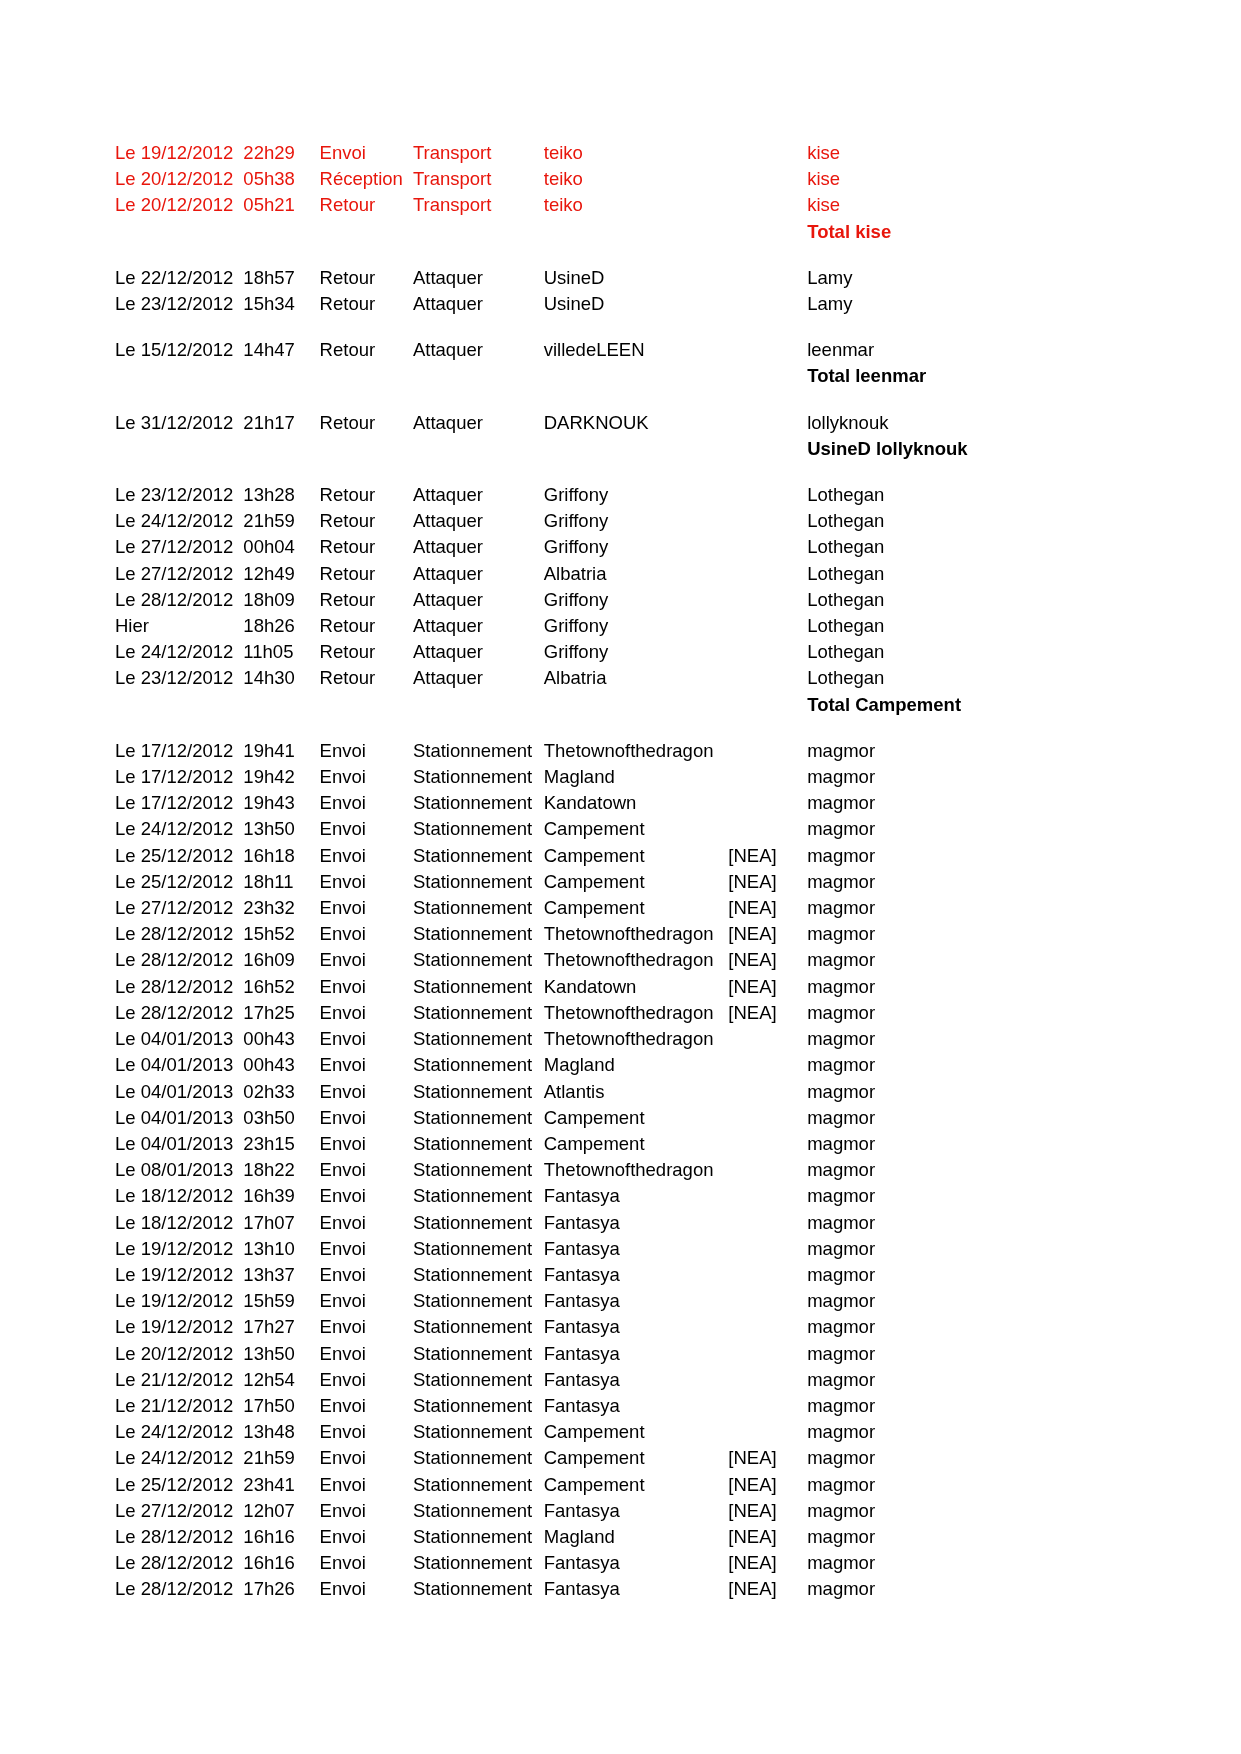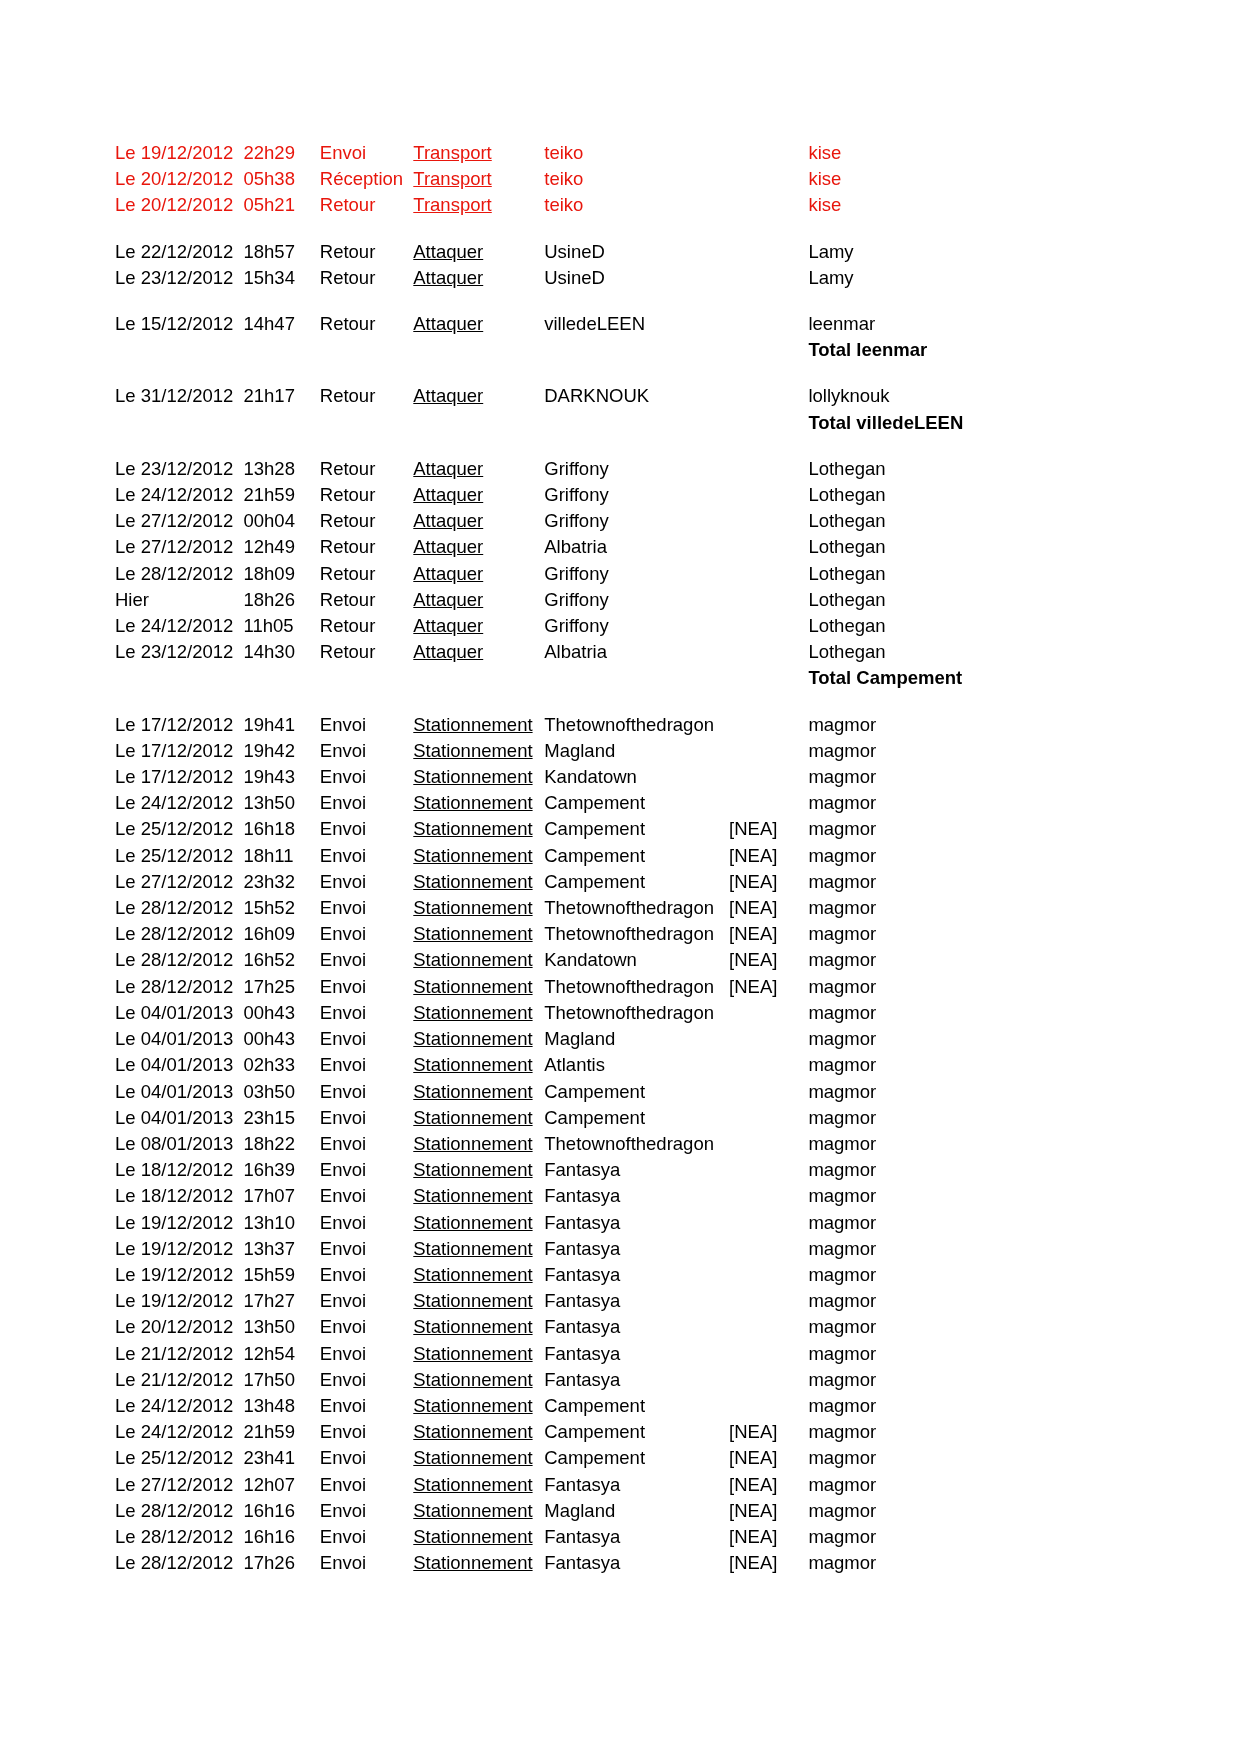--- a/index.html
+++ b/index.html
@@ -29,21 +29,21 @@
   table.log td {
     padding: 0;
     margin: 0;
     vertical-align: top;
     white-space: nowrap;
   }
   
   .c-date  { width: 132px; }
   .c-time  { width: 58px;  padding-right: 20px !important; }
   .c-type  { width: 97px;  }
-  .c-cat   { width: 135px; text-decoration: underline; }
+  .c-cat   { width: 135px; }
   .c-place { width: 190px; }
   .c-flag  { width: 90px;  }
   .c-user  { width: 180px; }
 
   tr.row-red td { color: #e8160c; }
   tr.row-total td { font-weight: bold; }
   tr.spacer td { height: 20px; line-height: 20px; font-size: 1px; }
   td.total-cell { font-weight: bold; }
 </style>
 </head>
@@ -72,20 +72,29 @@
         </tr>
         <tr class="row row-red">
           <td class="c-date">Le 20/12/2012</td>
           <td class="c-time">05h21</td>
           <td class="c-type">Retour</td>
           <td class="c-cat">Transport</td>
           <td class="c-place">teiko</td>
           <td class="c-flag"></td>
           <td class="c-user">kise</td>
         </tr>
+        <tr class="row row-total row-red">
+          <td class="c-date"></td>
+          <td class="c-time"></td>
+          <td class="c-type"></td>
+          <td class="c-cat"></td>
+          <td class="c-place"></td>
+          <td class="c-flag"></td>
+          <td class="c-user total-cell">Total kise</td>
+        </tr>
         <tr class="spacer">
           <td colspan="7"></td>
         </tr>
         <tr class="row">
           <td class="c-date">Le 22/12/2012</td>
           <td class="c-time">18h57</td>
           <td class="c-type">Retour</td>
           <td class="c-cat">Attaquer</td>
           <td class="c-place">UsineD</td>
           <td class="c-flag"></td>
@@ -133,21 +142,21 @@
           <td class="c-flag"></td>
           <td class="c-user">lollyknouk</td>
         </tr>
         <tr class="row row-total">
           <td class="c-date"></td>
           <td class="c-time"></td>
           <td class="c-type"></td>
           <td class="c-cat"></td>
           <td class="c-place"></td>
           <td class="c-flag"></td>
-          <td class="c-user total-cell">Total villedeLEEN</td>
+          <td class="c-user total-cell">UsineD lollyknouk</td>
         </tr>
         <tr class="spacer">
           <td colspan="7"></td>
         </tr>
         <tr class="row">
           <td class="c-date">Le 23/12/2012</td>
           <td class="c-time">13h28</td>
           <td class="c-type">Retour</td>
           <td class="c-cat">Attaquer</td>
           <td class="c-place">Griffony</td>

